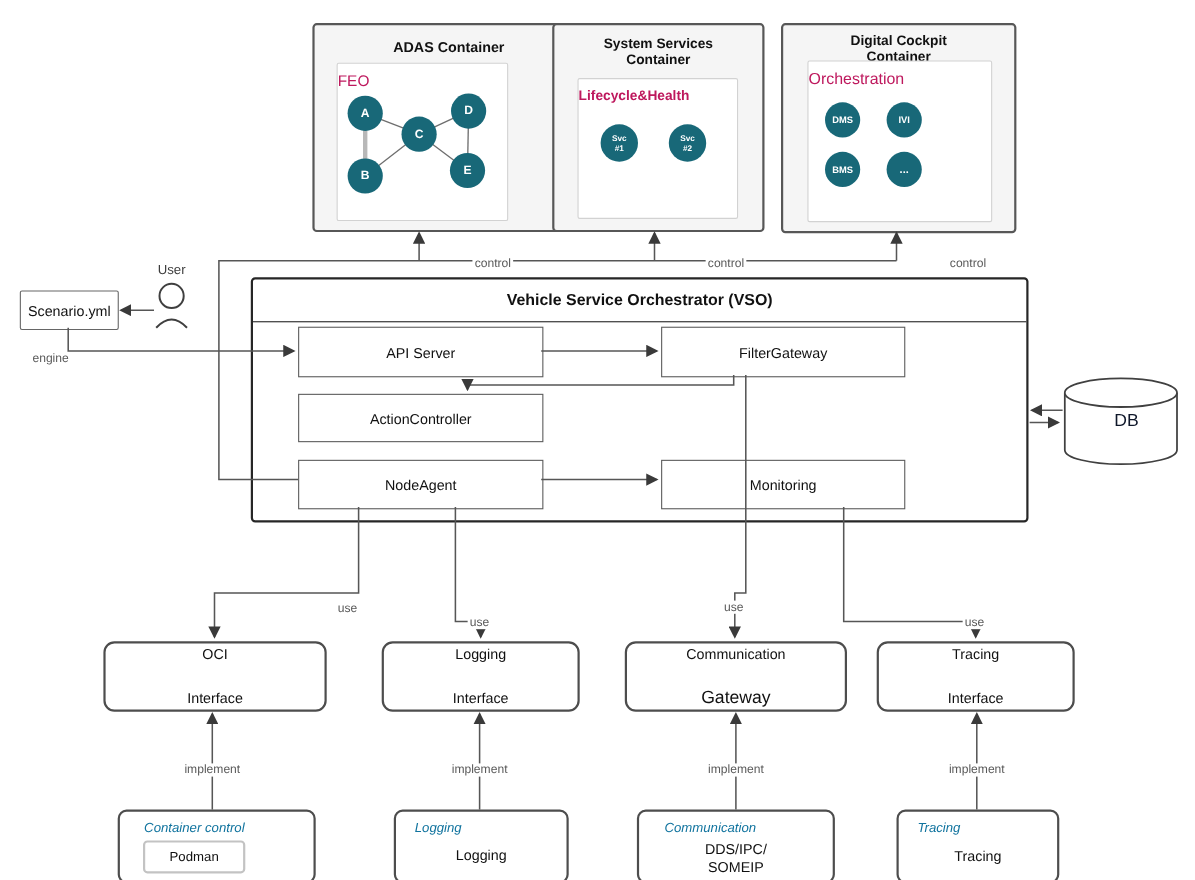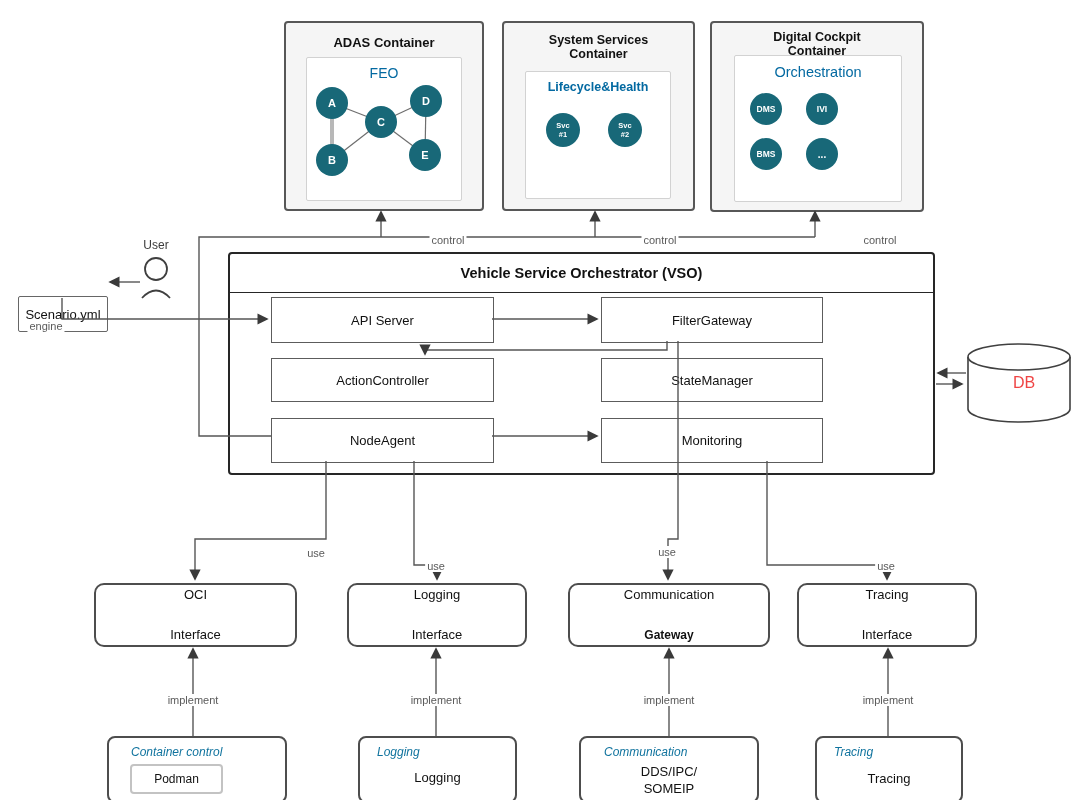--- a/index.html
+++ b/index.html
@@ -3,49 +3,49 @@
 <meta charset="utf-8">
 <style>
   html,body{margin:0;padding:0;background:#fff;}
   #canvas{position:relative;width:1086px;height:800px;background:#fff;
           font-family:"Liberation Sans","DejaVu Sans",sans-serif;color:#111;overflow:hidden;}
   .abs{position:absolute;}
   .container-box{background:#f5f5f5;border:2px solid #575757;border-radius:4px;z-index:1;}
   .inner-box{background:#ffffff;border:1px solid #d2d2d2;border-radius:2px;z-index:2;}
   .cont-title{position:absolute;left:0;right:0;text-align:center;font-weight:bold;font-size:13px;color:#111;}
   .cont-title2{position:absolute;left:0;right:0;text-align:center;font-weight:bold;font-size:12.5px;line-height:14px;color:#111;}
-  .inner-title{position:absolute;left:0;right:0;text-align:center;font-size:14px;color:#0369a1;}
+  .inner-title{position:absolute;left:0;right:0;font-size:14px;color:#be185d;}
   .node-circle{position:absolute;border-radius:50%;background:#186878;color:#fff;font-weight:bold;
                display:flex;flex-direction:column;align-items:center;justify-content:center;
                text-align:center;z-index:4;}
   .vso-box{background:#fff;border:2px solid #262626;border-radius:4px;z-index:2;}
   .vso-title{position:absolute;left:0;right:0;top:0;height:38px;display:flex;align-items:center;justify-content:center;
              font-weight:bold;font-size:14.5px;border-bottom:1px solid #262626;}
   .comp{position:absolute;background:#fff;border:1.5px solid #5c5c5c;display:flex;align-items:center;
         justify-content:center;font-size:13px;z-index:3;}
   .iface{position:absolute;background:#fff;border:2px solid #4d4d4d;border-radius:10px;display:flex;
          flex-direction:column;align-items:center;justify-content:center;font-size:13px;line-height:20px;z-index:3;gap:20px;}
   .impl{position:absolute;background:#fff;border:2px solid #4d4d4d;border-radius:8px;z-index:3;}
   .impl-title{position:absolute;font-style:italic;font-size:12px;color:#10739e;white-space:nowrap;}
   .impl-content{position:absolute;left:0;right:0;text-align:center;font-size:13px;color:#111;}
   .small-box{position:absolute;background:#fff;border:1.5px solid #666;border-radius:2px;display:flex;
              align-items:center;justify-content:center;font-size:13px;z-index:3;}
   .edge-label{position:absolute;background:#fff;color:#5a5a5a;font-size:11px;padding:0 2px;
               transform:translateX(-50%);white-space:nowrap;z-index:6;line-height:12px;}
   .plain-label{position:absolute;color:#3c3c3c;font-size:12px;transform:translateX(-50%);white-space:nowrap;z-index:6;}
-  .db-label{position:absolute;color:#ef4444;font-size:16px;transform:translateX(-50%);z-index:6;}
+  .db-label{position:absolute;color:#0f172a;font-size:16px;transform:translateX(-50%);z-index:6;}
   svg.layer{position:absolute;left:0;top:0;z-index:5;pointer-events:none;}
   svg.under{z-index:3;}
 </style>
 </head>
 <body>
 
 <div id="canvas">
 
-  <div class="abs container-box" style="left:284px;top:21px;width:196px;height:186px;">
+  <div class="abs container-box" style="left:284px;top:21px;width:196px;height:186px;padding-left:48px;">
     <div class="cont-title" style="top:12px;">ADAS Container</div>
     <div class="abs inner-box" style="left:20px;top:34px;width:154px;height:142px;">
       <div class="inner-title" style="top:7px;">FEO</div>
     </div>
   </div>
 
   <div class="abs container-box" style="left:502px;top:21px;width:189px;height:186px;">
     <div class="cont-title2" style="top:10px;">System Services</div>
     <div class="cont-title2" style="top:24px;">Container</div>
     <div class="abs inner-box" style="left:21px;top:48px;width:144px;height:126px;">
@@ -89,41 +89,40 @@
   <div class="node-circle" style="left:806px;top:93px;width:32px;height:32px;font-size:8.5px;">IVI</div>
   <div class="node-circle" style="left:750px;top:138px;width:32px;height:32px;font-size:8.5px;">BMS</div>
   <div class="node-circle" style="left:806px;top:138px;width:32px;height:32px;font-size:10px;">...</div>
 
   <div class="abs vso-box" style="left:228px;top:252px;width:703px;height:219px;">
     <div class="vso-title">Vehicle Service Orchestrator (VSO)</div>
   </div>
   <div class="comp" style="left:271px;top:297px;width:221px;height:44px;">API Server</div>
   <div class="comp" style="left:601px;top:297px;width:220px;height:44px;">FilterGateway</div>
   <div class="comp" style="left:271px;top:358px;width:221px;height:42px;">ActionController</div>
-  <div class="comp" style="left:601px;top:358px;width:220px;height:42px;">StateManager</div>
   <div class="comp" style="left:601px;top:418px;width:220px;height:43px;">Monitoring</div>
   <div class="comp" style="left:271px;top:418px;width:221px;height:43px;">NodeAgent</div>
 
-  <div class="small-box" style="left:18px;top:264px;width:88px;height:34px;margin-top:32px;">Scenario.yml</div>
+  <div class="small-box" style="left:18px;top:264px;width:88px;height:34px;">Scenario.yml</div>
   <div class="plain-label" style="left:156px;top:238px;">User</div>
   <div class="edge-label" style="left:46px;top:320px;">engine</div>
 
   <div class="db-label" style="left:1024px;top:374px;">DB</div>
 
   <div class="iface" style="left:94px;top:583px;width:199px;height:60px;">
     <span>OCI</span>
     <span>Interface</span>
   </div>
   <div class="iface" style="left:347px;top:583px;width:176px;height:60px;">
     <span>Logging</span>
     <span>Interface</span>
   </div>
   <div class="iface" style="left:568px;top:583px;width:198px;height:60px;">
     <span>Communication</span>
-    <span style="font-weight:bold;font-size:12px;">Gateway</span>
+    <span style="font-weight:normal;font-size:16px;">Gateway</span>
   </div>
   <div class="iface" style="left:797px;top:583px;width:176px;height:60px;">
     <span>Tracing</span>
     <span>Interface</span>
   </div>
 
   <div class="impl" style="left:107px;top:736px;width:176px;height:63px;">
     <div class="impl-title" style="left:22px;top:7px;">Container control</div>
     <div class="abs" style="left:21px;top:26px;width:89px;height:26px;background:#fff;border:2px solid #c3c3c3;border-radius:4px;display:flex;align-items:center;justify-content:center;font-size:12px;">Podman</div>
   </div>

